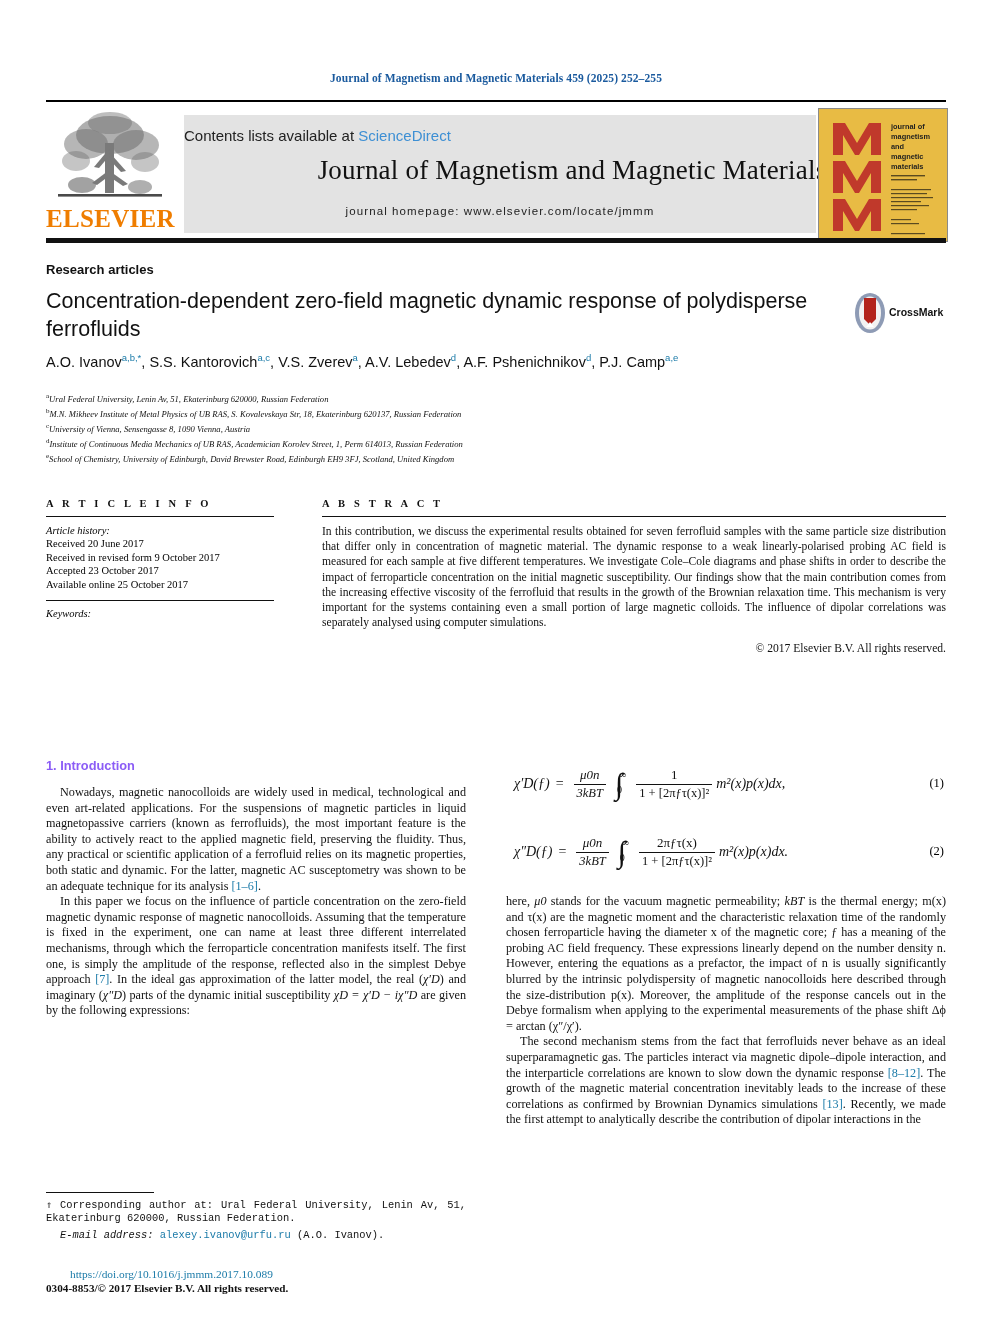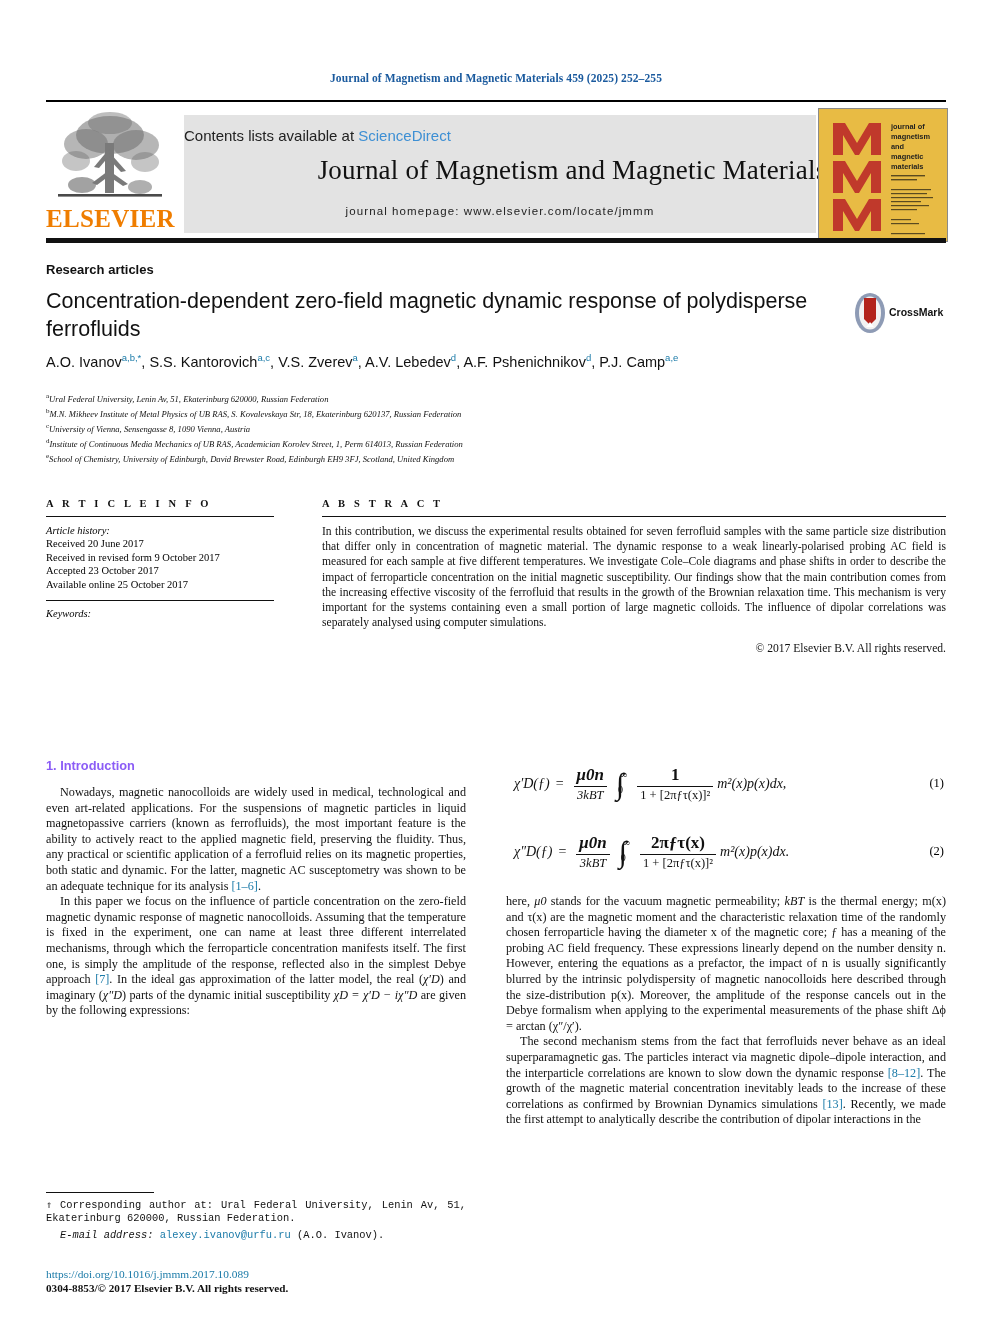--- a/index.html
+++ b/index.html
@@ -291,21 +291,21 @@
     right: 2px; top: 18px;
     font-size: 12.5px;
   }
   .ital { font-style: italic; }
   .frac {
     display: inline-block;
     vertical-align: middle;
     text-align: center;
     margin: 0 4px;
   }
-  .frac .num { display: block; padding: 0 3px 1px 3px; font-size: 17px; font-weight: bold; }
+  .frac .num { display: block; padding: 0 3px 1px 3px; font-size: 13px; }
   .frac .den { display: block; border-top: 1.1px solid #111; padding: 1px 3px 0 3px; font-size: 12.5px; }
   .intg {
     display: inline-block;
     position: relative;
     font-size: 30px;
     line-height: 26px;
     margin: 0 9px 0 5px;
     font-family: "Liberation Serif", serif;
   }
   .intg .lim-top {
@@ -342,20 +342,21 @@
   .fn-email-lbl { font-style: italic; }
   .doi-block {
     position: absolute;
     left: 46px; top: 1267px;
     width: 420px;
   }
   .doi {
     font-size: 11.4px;
     color: #1a7aa8;
     line-height: 14px;
+    margin-left: 24px;
   }
   .issn {
     font-size: 11.2px;
     color: #111;
     line-height: 14px;
     font-weight: bold;
   }
 </style>
 </head>
 <body>

